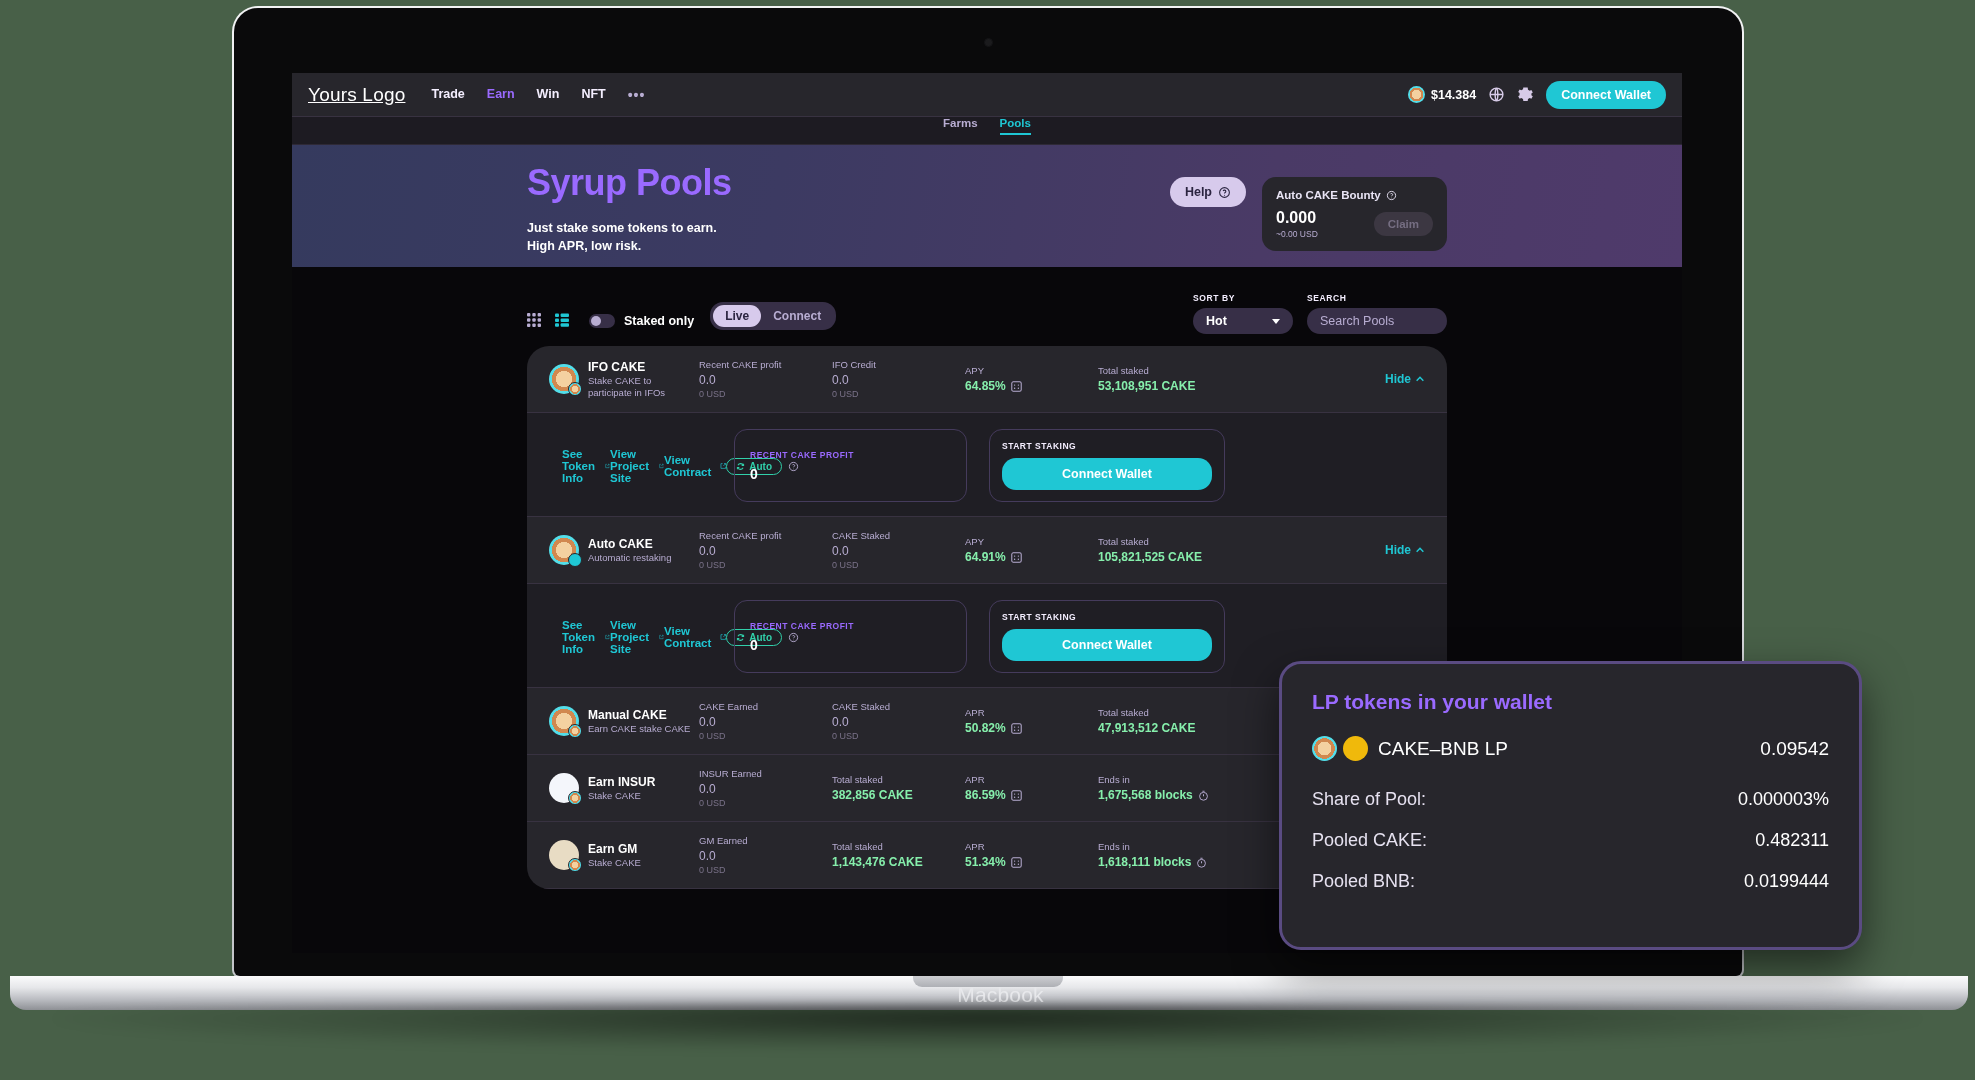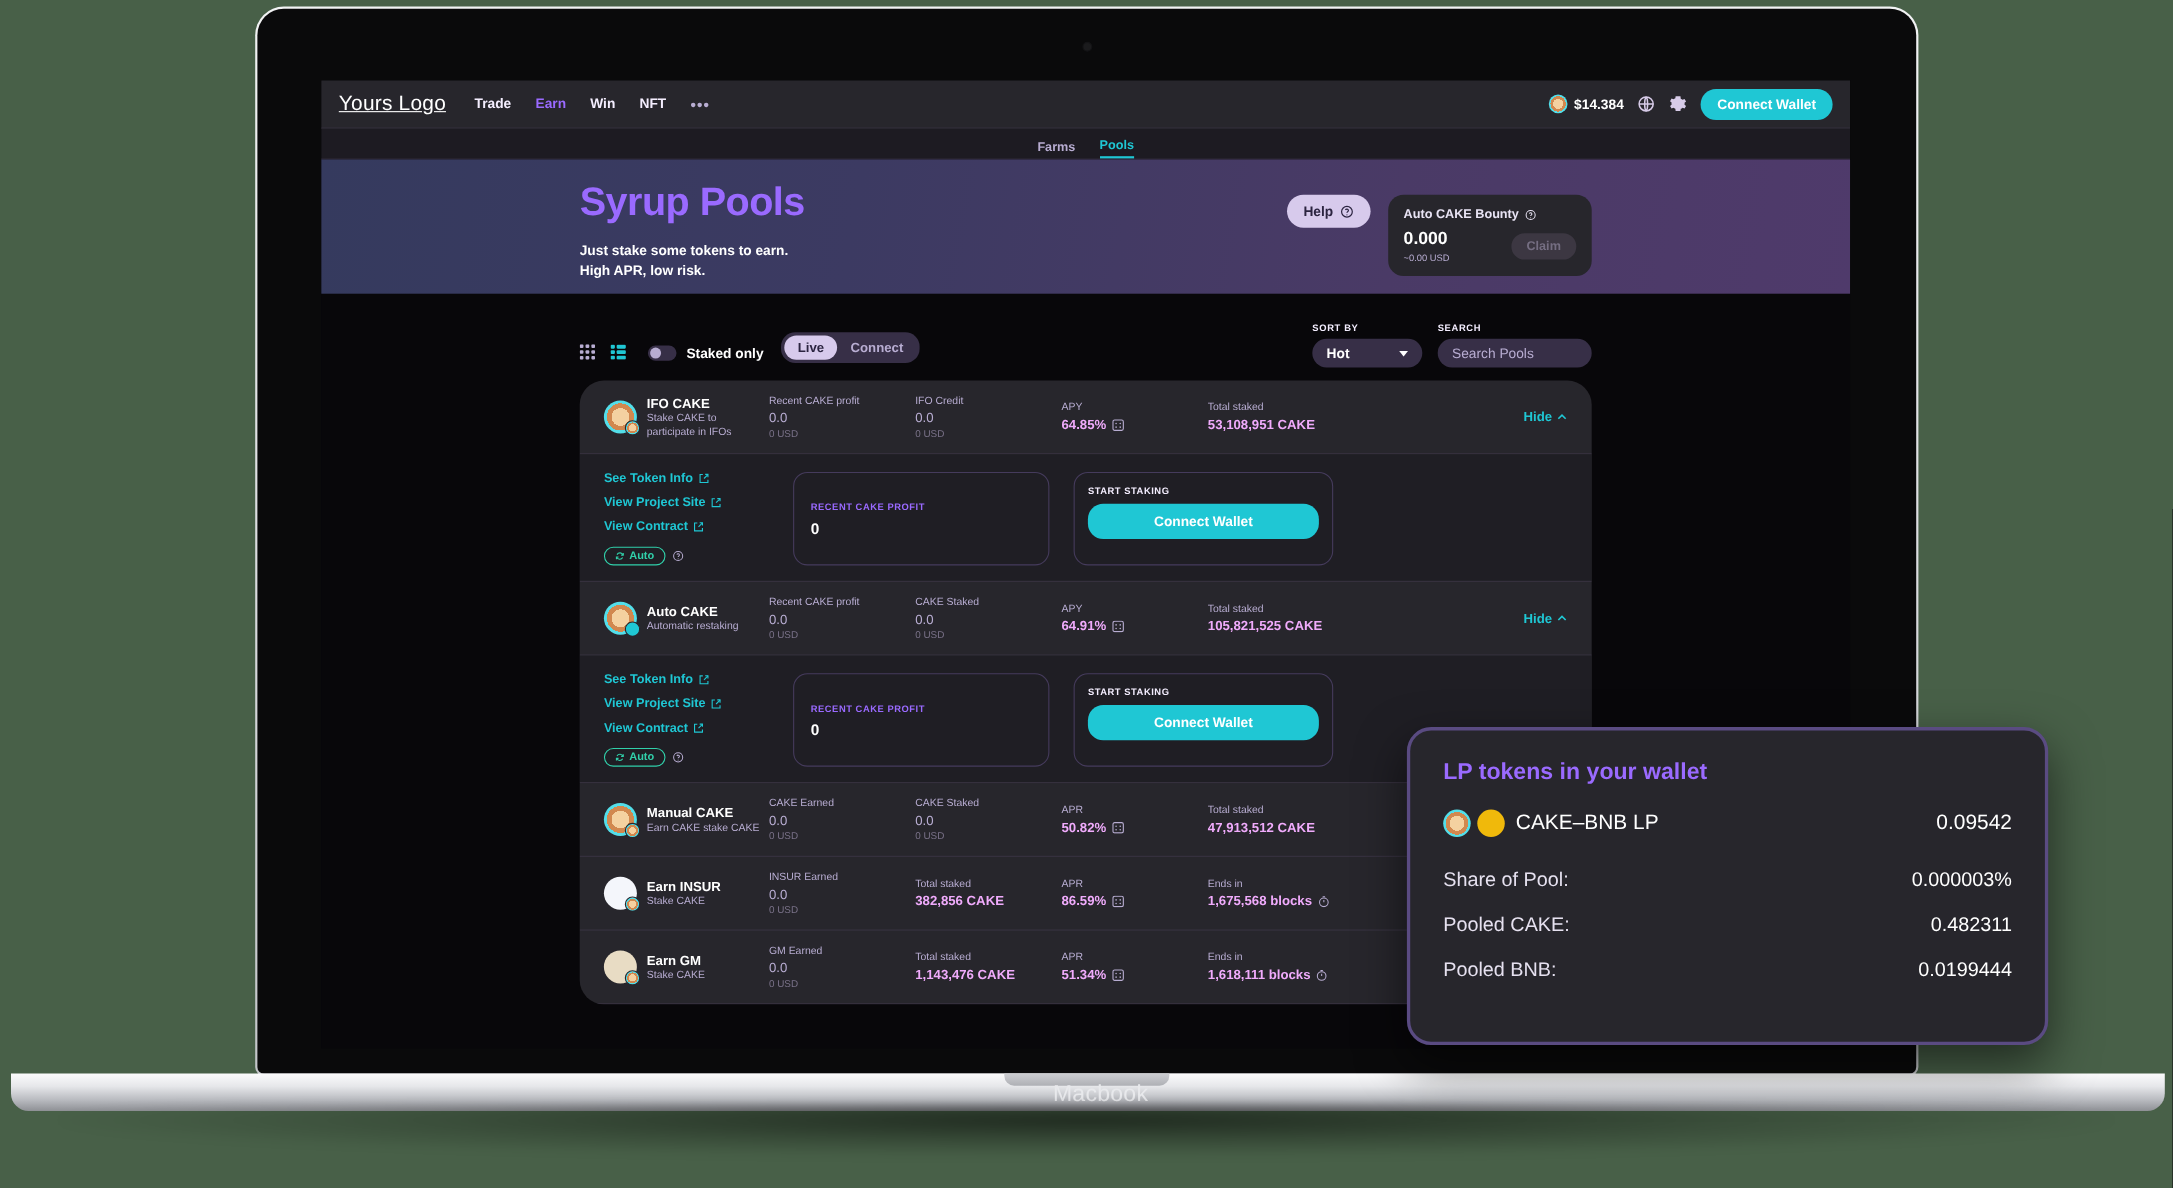--- a/index.html
+++ b/index.html
@@ -86,21 +86,21 @@
   .token.insur { background:#f4f6fb; }
   .token.gm { background:#e8dcc4; }
   .ico { color:#d7cbe8; display:inline-flex; align-items:center; }
   .btn-connect {
     background:#1fc7d4; color:#fff; font-size:12.5px; font-weight:700;
     border:none; border-radius:14px; padding:7px 15px; cursor:pointer;
   }
 
   .subnav {
     height: 28px; background:#1d1b22;
-    display:flex; align-items:flex-end; justify-content:center; gap:22px;
+    display:flex; align-items:flex-start; justify-content:center; gap:22px;
     border-bottom:1px solid #2e2936;
   }
   .subtab { font-size:11.5px; font-weight:700; color:#b8add2; padding-bottom:4px; }
   .subtab.active { color:#1fc7d4; border-bottom:2px solid #1fc7d4; }
 
   
   .hero {
     height: 122px;
     background: linear-gradient(100deg, #353a5e 0%, #3c3a62 35%, #4a3a66 70%, #4f3a6b 100%);
     position: relative; padding: 18px 0 0 0;
@@ -155,31 +155,31 @@
   .pool-ident { width:150px; display:flex; align-items:center; gap:9px; }
   .pool-avatar { position:relative; width:30px; height:30px; flex:0 0 30px; }
   .pool-avatar .main { width:30px;height:30px;border-radius:50%; }
   .pool-avatar .sub { position:absolute; right:-3px; bottom:-2px; width:14px;height:14px;border-radius:50%; border:1px solid #27262c;}
   .pool-name { color:#fff; font-size:12px; font-weight:800; line-height:1.25; }
   .pool-desc { color:#b8add2; font-size:9.5px; line-height:1.25; }
   .pool-col { width:133px; }
   .pool-col.apy { width:133px; }
   .pool-col.total { width:175px; }
   .col-label { color:#b8add2; font-size:9.5px; margin-bottom:3px; }
-  .col-value { color:#f0abfc; font-size:12px; font-weight:800; display:flex; align-items:center; gap:5px; }
+  .col-value { color:#86efac; font-size:12px; font-weight:800; display:flex; align-items:center; gap:5px; }
   .col-value.dim { color:#b8add2; font-weight:400; font-size:12px; }
   .col-usd { color:#7a7289; font-size:9px; margin-top:2px; }
   .hide-btn { margin-left:auto; color:#1fc7d4; font-size:12px; font-weight:700; display:flex; align-items:center; gap:4px; cursor:pointer; }
 
   
   .pool-expanded {
     display:flex; gap:22px; padding:16px 22px 14px 22px; background:#1f1e24;
     border-bottom:1px solid #383241;
   }
-  .links-col { width:150px; display:flex; flex-direction:column; gap:10px; }
+  .links-col { width:150px; display:flex; flex-direction:row; gap:0;margin-left:13px; }
   .link { color:#1fc7d4; font-size:11.5px; font-weight:700; display:flex; align-items:center; gap:5px; cursor:pointer; }
   .auto-badge {
     border:1.5px solid #31d0aa; color:#31d0aa; font-size:10px; font-weight:700;
     border-radius:11px; padding:2px 9px; display:inline-flex; align-items:center; gap:4px; width:max-content;
   }
   .auto-row { display:flex; align-items:center; gap:6px; margin-top:2px; }
   .profit-box {
     flex:1; max-width:233px; border:1px solid #453b5c; border-radius:13px; padding:14px 15px;
     display:flex; flex-direction:column; justify-content:center;
   }

